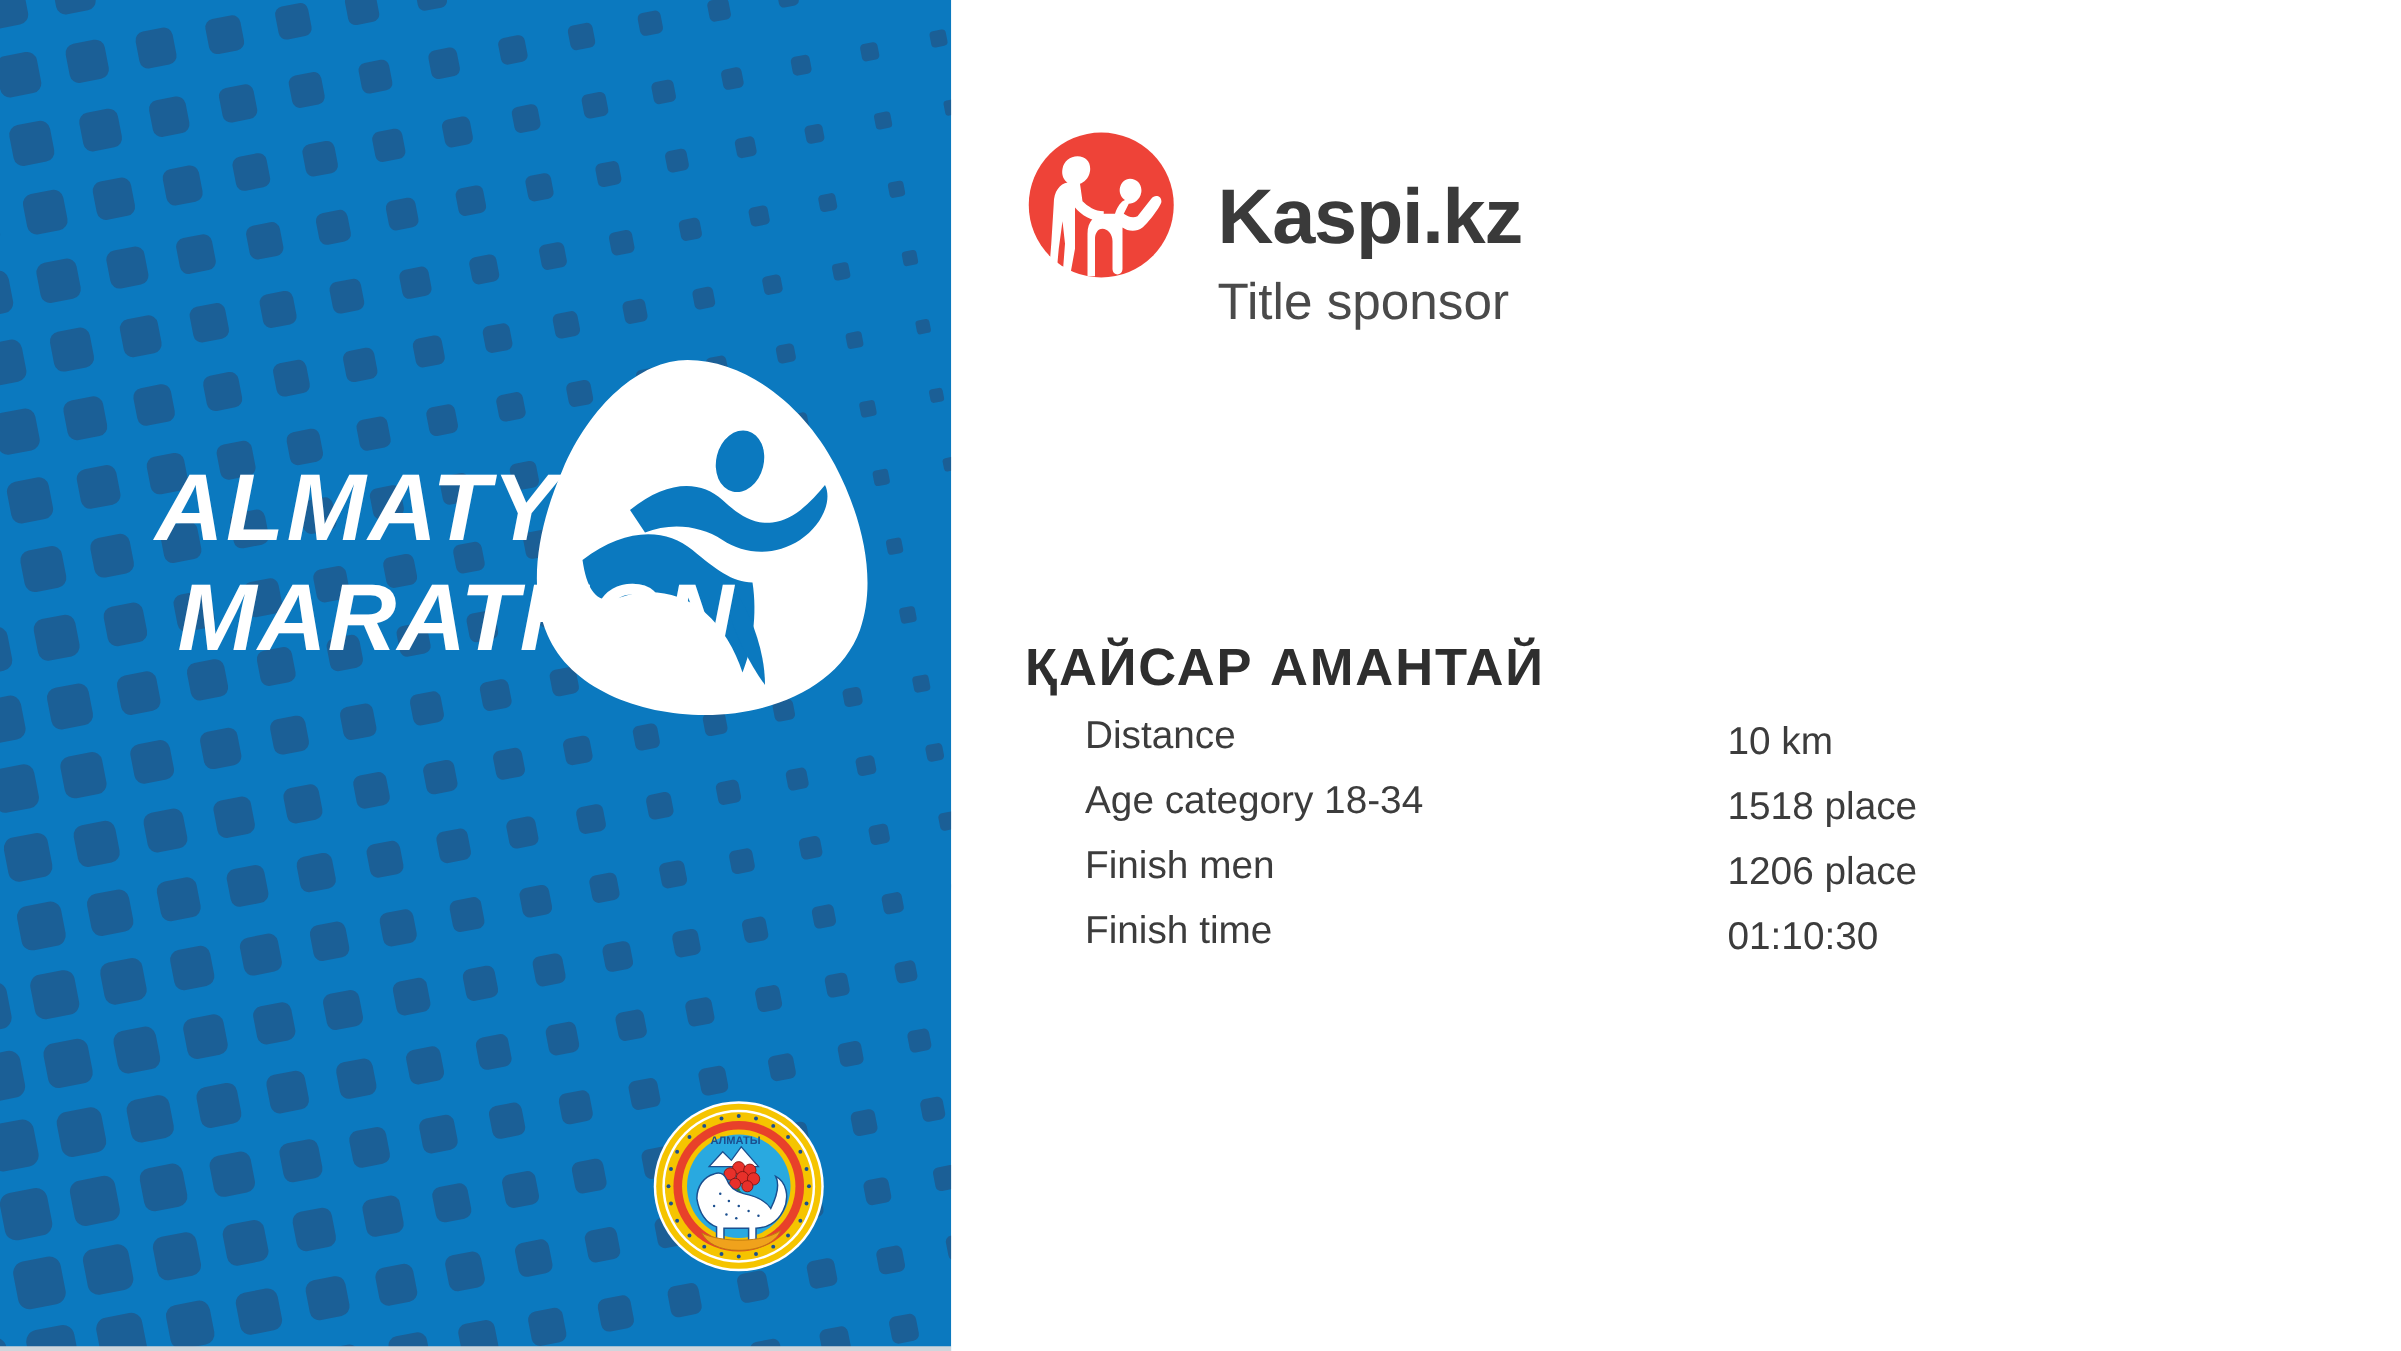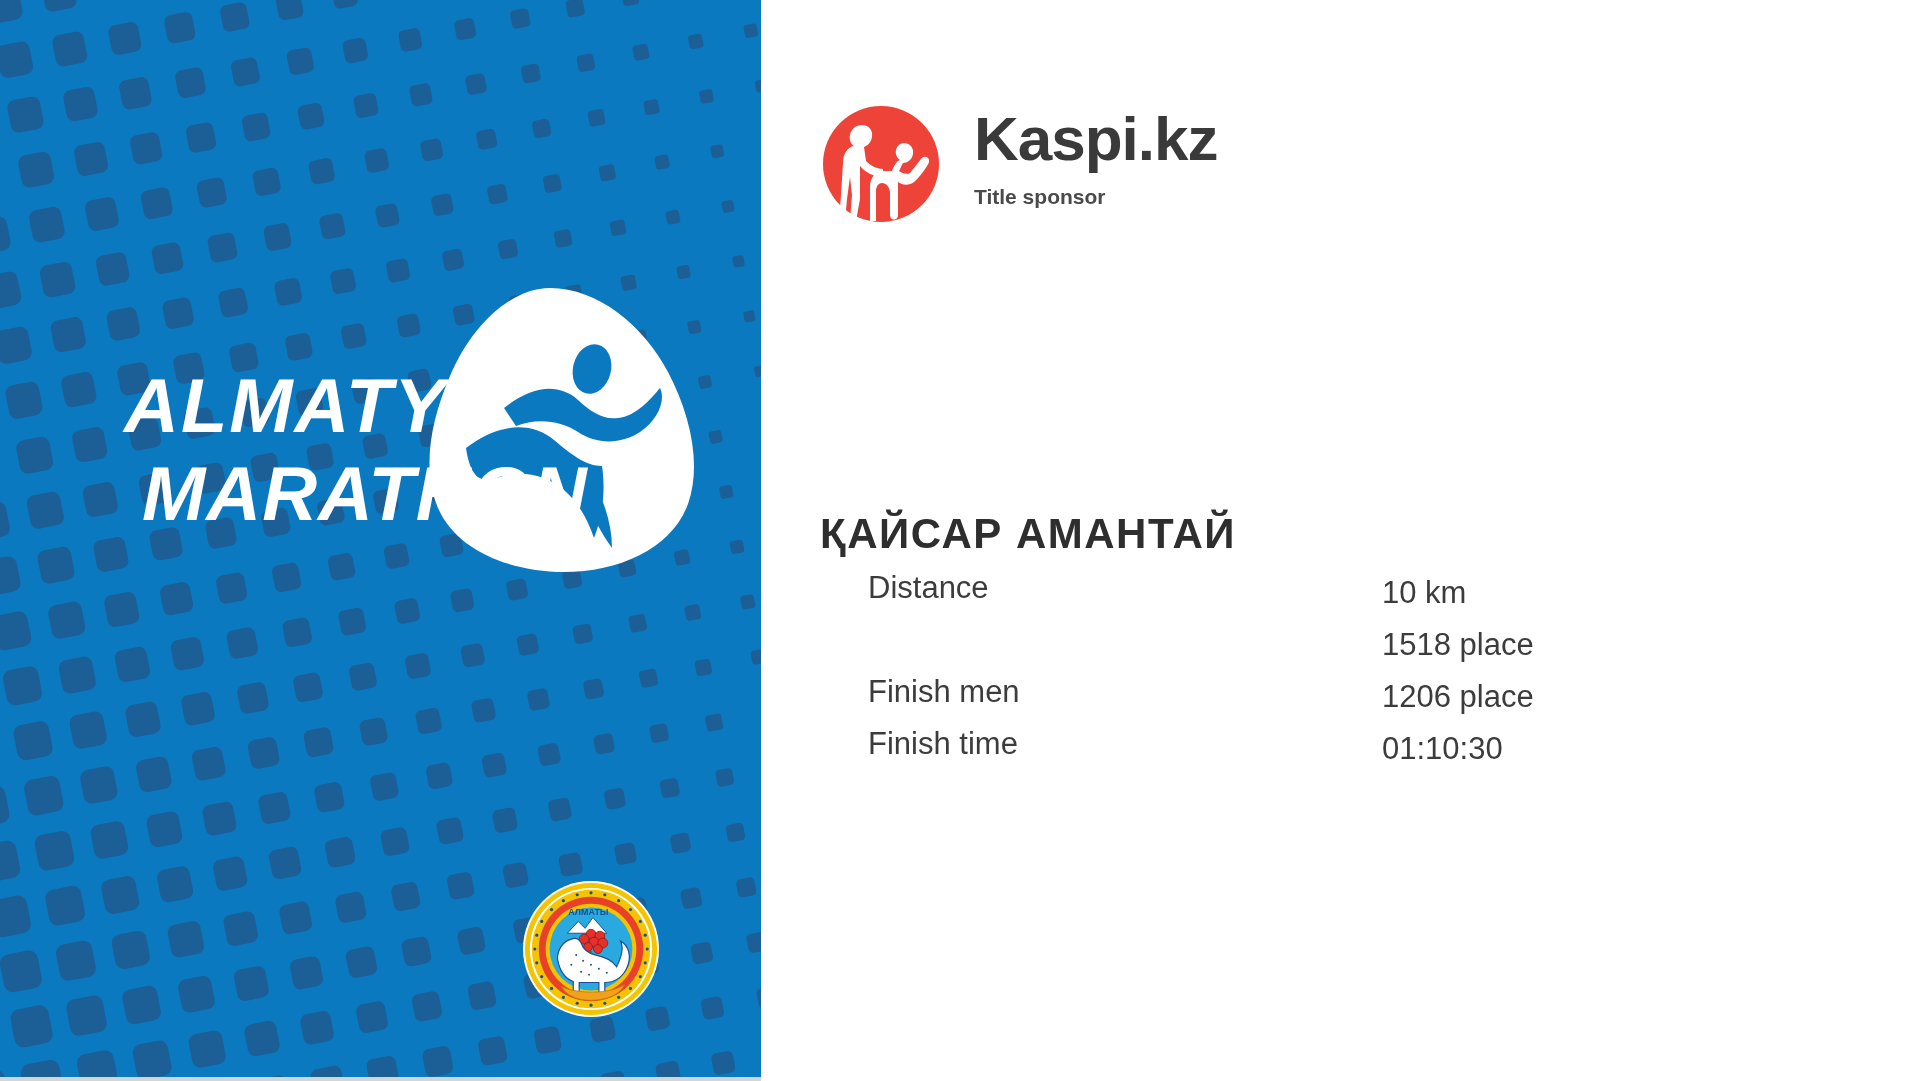--- a/index.html
+++ b/index.html
@@ -81,33 +81,34 @@
     align-items: flex-start;
   }
   .sponsor-mark {
     width: 122px;
     height: 122px;
     flex: 0 0 auto;
   }
   .sponsor-text {
     margin-left: 32px;
     padding-top: 5px;
+    margin-top: 35px;
   }
   .sponsor-name {
     font-family: "Liberation Sans", sans-serif;
     font-size: 62px;
     font-weight: bold;
     color: #3a3a3a;
     letter-spacing: -1px;
     line-height: 1;
   }
   .sponsor-role {
     font-family: "Liberation Sans", sans-serif;
-    font-size: 21px;
-    font-weight: bold;
+    font-size: 41px;
+    font-weight: normal;
     color: #4a4a4a;
     margin-top: 16px;
     line-height: 1;
   }
 
   
   .banner {
     position: absolute;
     left: 761px;
     top: 294px;
@@ -1025,20 +1026,21 @@
 
 
   <div class="athlete-name">ҚАЙСАР АМАНТАЙ</div>
 
   <div class="results" id="results-list">
       <div class="result-row">
         <div class="result-label">Distance</div>
         <div class="result-value">10 km</div>
       </div>
       <div class="result-row">
+        <div class="result-label">Age category 18-34</div>
         <div class="result-value">1518 place</div>
       </div>
       <div class="result-row">
         <div class="result-label">Finish men</div>
         <div class="result-value">1206 place</div>
       </div>
       <div class="result-row">
         <div class="result-label">Finish time</div>
         <div class="result-value">01:10:30</div>
       </div>

